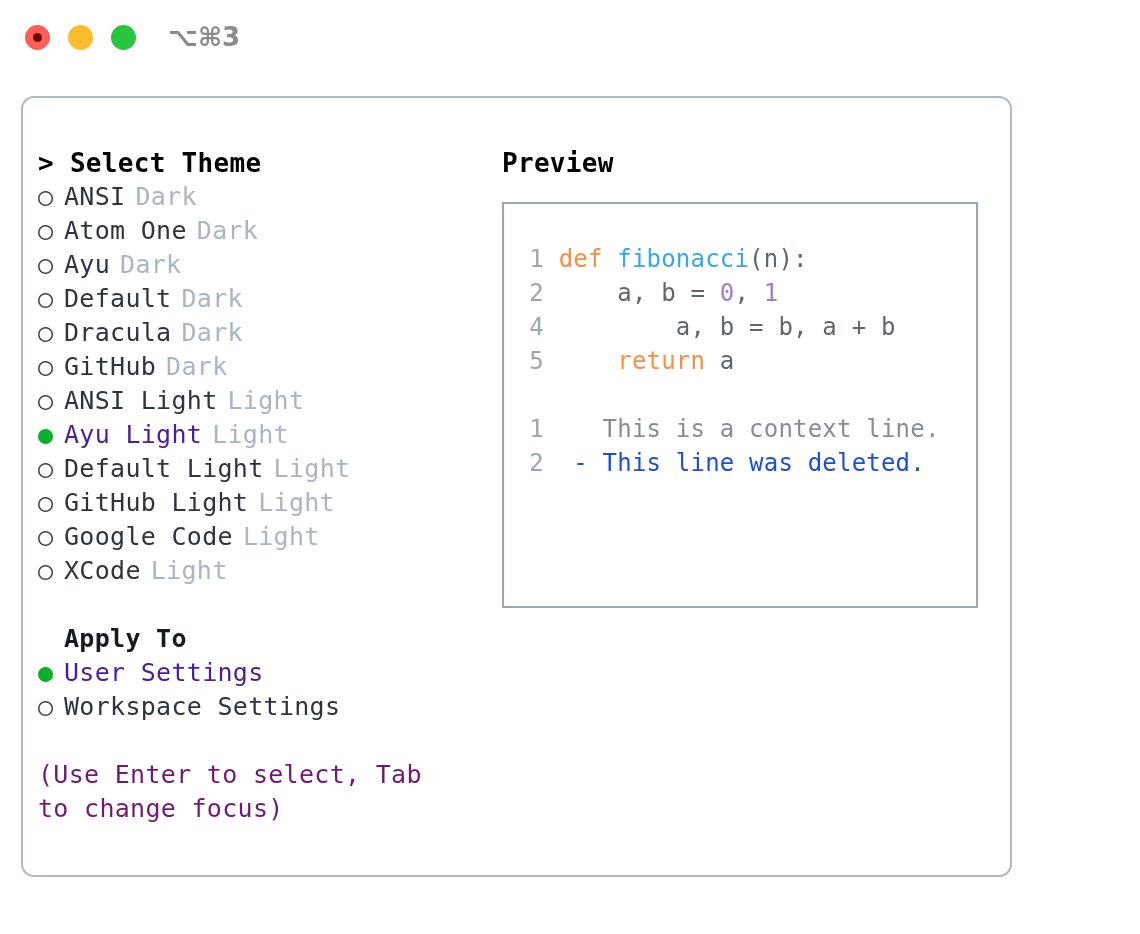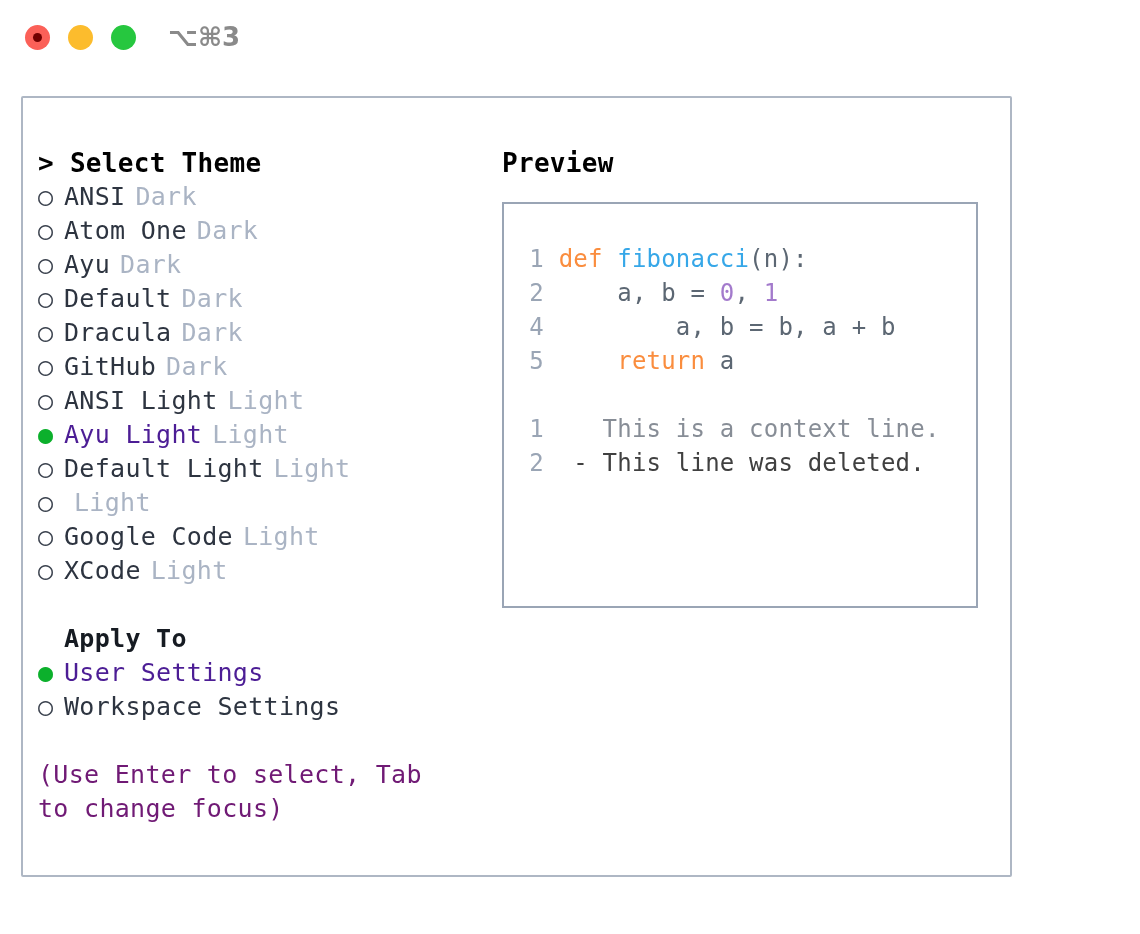--- a/index.html
+++ b/index.html
@@ -70,21 +70,21 @@
   }
 
   
   .panel {
     position: absolute;
     left: 21px;
     top: 96px;
     width: 991px;
     height: 781px;
     border: 2px solid #aeb7c4;
-    border-radius: 2px;
+    border-radius: 13px;
     box-sizing: border-box;
     background: #ffffff;
   }
 
   .columns {
     position: absolute;
     left: 0; top: 0;
     width: 100%;
     height: 100%;
   }
@@ -189,21 +189,21 @@
   .gap-line { height: 34px; }
 
   .tok-kw   { color: #fa8d3e; }
   .tok-fn   { color: #36a7e8; }
   .tok-num  { color: #a37acc; }
   .tok-builtin { color: #f07171; }
   .tok-plain { color: #5c6773; }
   .tok-punct { color: #5c6773; }
 
   .diff-ctx { color: #878d96; }
-  .diff-del { color: #404040; }
+  .diff-del { color: #1d4ed8; }
   .diff-add { color: #10ba10; }
 </style>
 </head>
 <body>
 
 <div class="window">
 
   <div class="titlebar">
     <div class="dots">
       <span class="dot dot-red"></span>
@@ -221,21 +221,21 @@
         <div id="theme-list">
             <div class="opt-row"><span class="marker marker-empty">○</span><span class="opt-name">ANSI</span><span class="opt-tag">Dark</span></div>
             <div class="opt-row"><span class="marker marker-empty">○</span><span class="opt-name">Atom One</span><span class="opt-tag">Dark</span></div>
             <div class="opt-row"><span class="marker marker-empty">○</span><span class="opt-name">Ayu</span><span class="opt-tag">Dark</span></div>
             <div class="opt-row"><span class="marker marker-empty">○</span><span class="opt-name">Default</span><span class="opt-tag">Dark</span></div>
             <div class="opt-row"><span class="marker marker-empty">○</span><span class="opt-name">Dracula</span><span class="opt-tag">Dark</span></div>
             <div class="opt-row"><span class="marker marker-empty">○</span><span class="opt-name">GitHub</span><span class="opt-tag">Dark</span></div>
             <div class="opt-row"><span class="marker marker-empty">○</span><span class="opt-name">ANSI Light</span><span class="opt-tag">Light</span></div>
             <div class="opt-row"><span class="marker marker-filled">●</span><span class="opt-name selected">Ayu Light</span><span class="opt-tag">Light</span></div>
             <div class="opt-row"><span class="marker marker-empty">○</span><span class="opt-name">Default Light</span><span class="opt-tag">Light</span></div>
-            <div class="opt-row"><span class="marker marker-empty">○</span><span class="opt-tag">Light</span></div>
+            <div class="opt-row"><span class="marker marker-empty">○</span><span class="opt-name">GitHub Light</span><span class="opt-tag">Light</span></div>
             <div class="opt-row"><span class="marker marker-empty">○</span><span class="opt-name">Google Code</span><span class="opt-tag">Light</span></div>
             <div class="opt-row"><span class="marker marker-empty">○</span><span class="opt-name">XCode</span><span class="opt-tag">Light</span></div>
           </div>
 
         <div class="spacer-row"></div>
 
         <div class="opt-row">
           <span class="marker marker-blank">&nbsp;</span>
           <span class="group-label">Apply To</span>
         </div>

